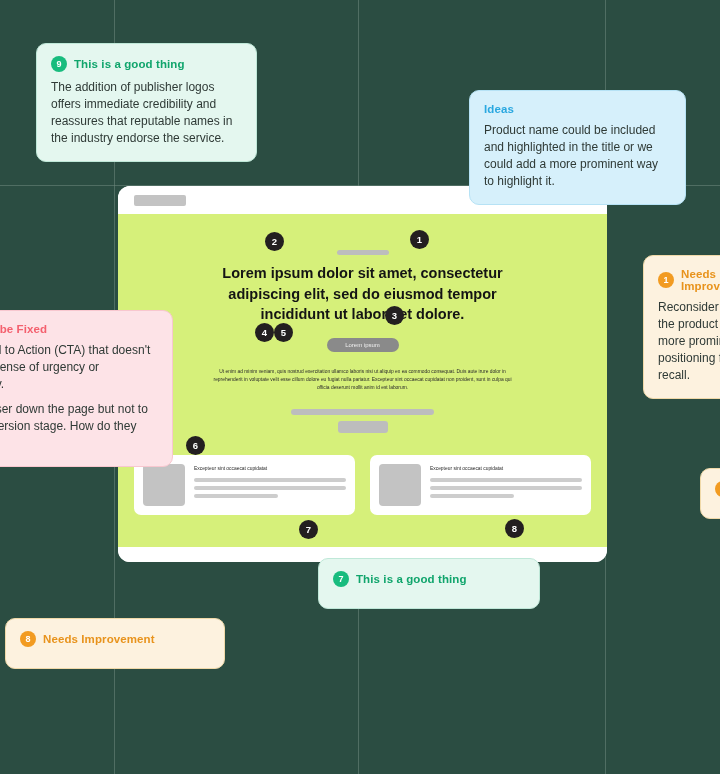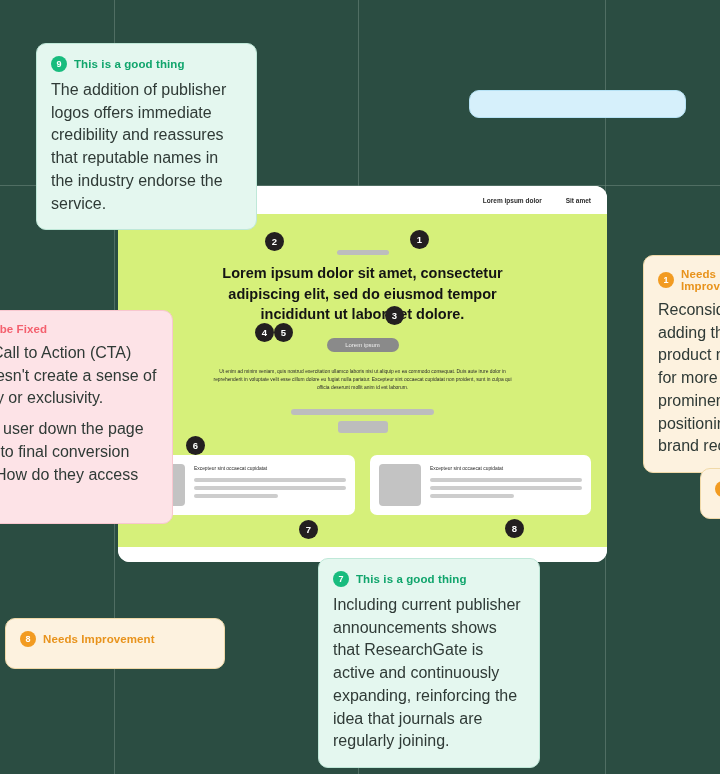--- a/index.html
+++ b/index.html
@@ -37,21 +37,21 @@
     font-weight: bold;
     display: flex; align-items: center; justify-content: center;
     line-height: 1;
   }
   .card-title {
     font-size: 11.5px;
     font-weight: bold;
     letter-spacing: .1px;
   }
   .card-body {
-    font-size: 16px;
+    font-size: 12px;
     line-height: 1.42;
     color: #2f3a36;
   }
   .card-body p + p { margin-top: 8px; }
 
   
   .c-green  { background: #e4f7ef; border-color: #bfe8d8; }
   .c-green  .badge { background: #18bc7e; }
   .c-green  .card-title { color: #10a56c; }
 
@@ -271,20 +271,26 @@
     <div class="card c-green" id="card-9">
       <div class="card-head">
         <div class="badge">9</div>
         <div class="card-title">This is a good thing</div>
       </div>
       <div class="card-body">
         <p>The addition of publisher logos offers immediate credibility and reassures that reputable names in the industry endorse the service.</p>
       </div>
     </div>
     <div class="card c-blue" id="card-ideas">
+      <div class="card-head">
+        <div class="card-title">Ideas</div>
+      </div>
+      <div class="card-body">
+        <p>Product name could be included and highlighted in the title or we could add a more prominent way to highlight it.</p>
+      </div>
     </div>
     <div class="card c-pink" id="card-fixed">
       <div class="card-head">
         <div class="card-title">Needs to be Fixed</div>
       </div>
       <div class="card-body">
         <p>Weak Call to Action (CTA) that doesn't create a sense of urgency or exclusivity.</p>
         <p>It takes user down the page but not to final conversion stage. How do they access it?</p>
       </div>
     </div>
@@ -301,23 +307,20 @@
       <div class="card-head">
         <div class="badge">5</div>
       </div>
       <div class="card-body"></div>
     </div>
     <div class="card c-green" id="card-7">
       <div class="card-head">
         <div class="badge">7</div>
         <div class="card-title">This is a good thing</div>
       </div>
-      <div class="card-body">
-        <p>Including current publisher announcements shows that ResearchGate is active and continuously expanding, reinforcing the idea that journals are regularly joining.</p>
-      </div>
     </div>
     <div class="card c-orange" id="card-8">
       <div class="card-head">
         <div class="badge">8</div>
         <div class="card-title">Needs Improvement</div>
       </div>
     </div>
   </div>
 
 </body></html>

